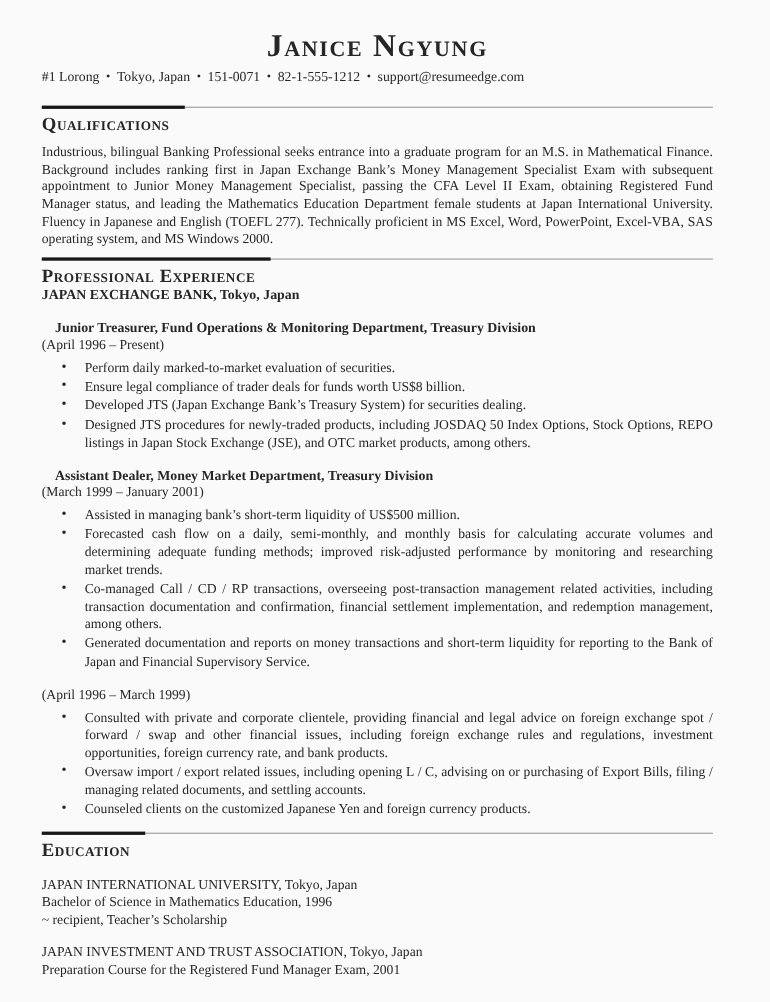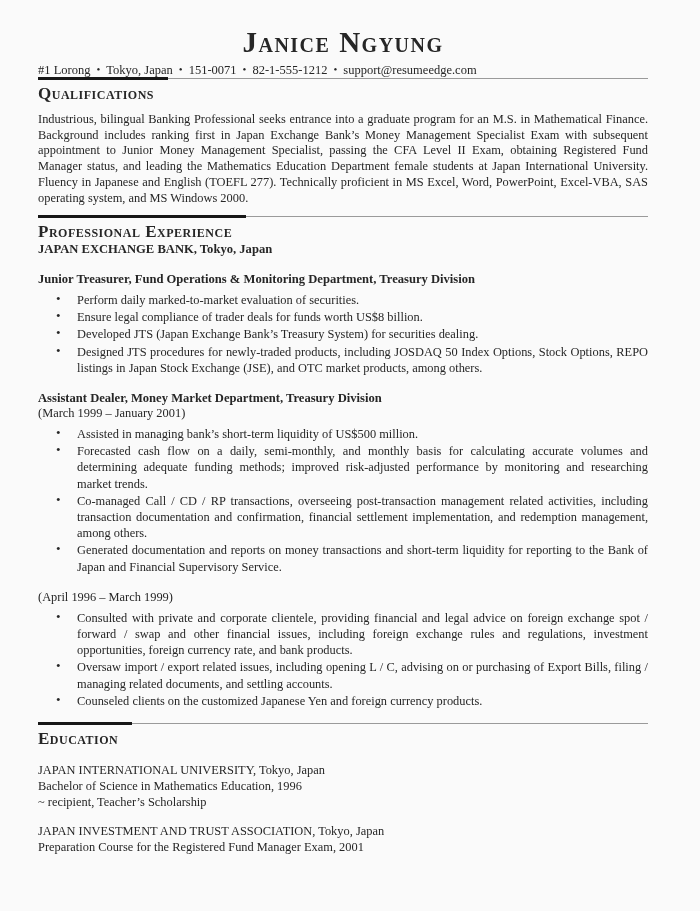--- a/index.html
+++ b/index.html
@@ -33,21 +33,21 @@
   }
   .contact{
     text-align:left;
     font-size:12.5px;
     margin-top:4px;
     line-height:15px;
     white-space:nowrap;
   }
   .contact .sep{padding:0 6px;font-size:11px;position:relative;top:-1px;}
   
-  .section{}
+  .section{margin-top:18px;}
   .section-head{
     position:relative;
     padding-top:6px;
   }
   .thin-rule{
     position:absolute;
     top:0;left:0;width:100%;height:1px;
     background:var(--rule-thin);
   }
   .section-title{
@@ -79,20 +79,21 @@
   .employer{
     font-weight:bold;
     font-size:12.6px;
     line-height:15px;
   }
   .role{margin-top:15px;}
   .role-title{
     font-weight:bold;
     font-size:12.6px;
     line-height:15px;
+    margin-left:12px;
   }
   .role-dates{
     font-size:12.4px;
     line-height:15px;
   }
   ul.bullets{
     margin:5px 0 0;
     padding-left:39px;
     list-style:none;
   }
@@ -140,20 +141,21 @@
 
   <section class="section experience">
     <div class="section-head">
       <span class="thin-rule"></span>
       <h2 class="section-title">Professional Experience</h2>
     </div>
     <div class="employer">JAPAN EXCHANGE BANK, Tokyo, Japan</div>
     <div id="roles-list">
   <div class="role">
     <div class="role-title">Junior Treasurer, Fund Operations &amp; Monitoring Department, Treasury Division</div>
+    <div class="role-dates">(April 1996 – Present)</div>
     <ul class="bullets">
             <li>Perform daily marked-to-market evaluation of securities.</li>
             <li>Ensure legal compliance of trader deals for funds worth US$8 billion.</li>
             <li>Developed JTS (Japan Exchange Bank’s Treasury System) for securities dealing.</li>
             <li>Designed JTS procedures for newly-traded products, including JOSDAQ 50 Index Options, Stock Options, REPO listings in Japan Stock Exchange (JSE), and OTC market products, among others.</li>
           </ul>
   </div>
 
   <div class="role">
     <div class="role-title">Assistant Dealer, Money Market Department, Treasury Division</div>

